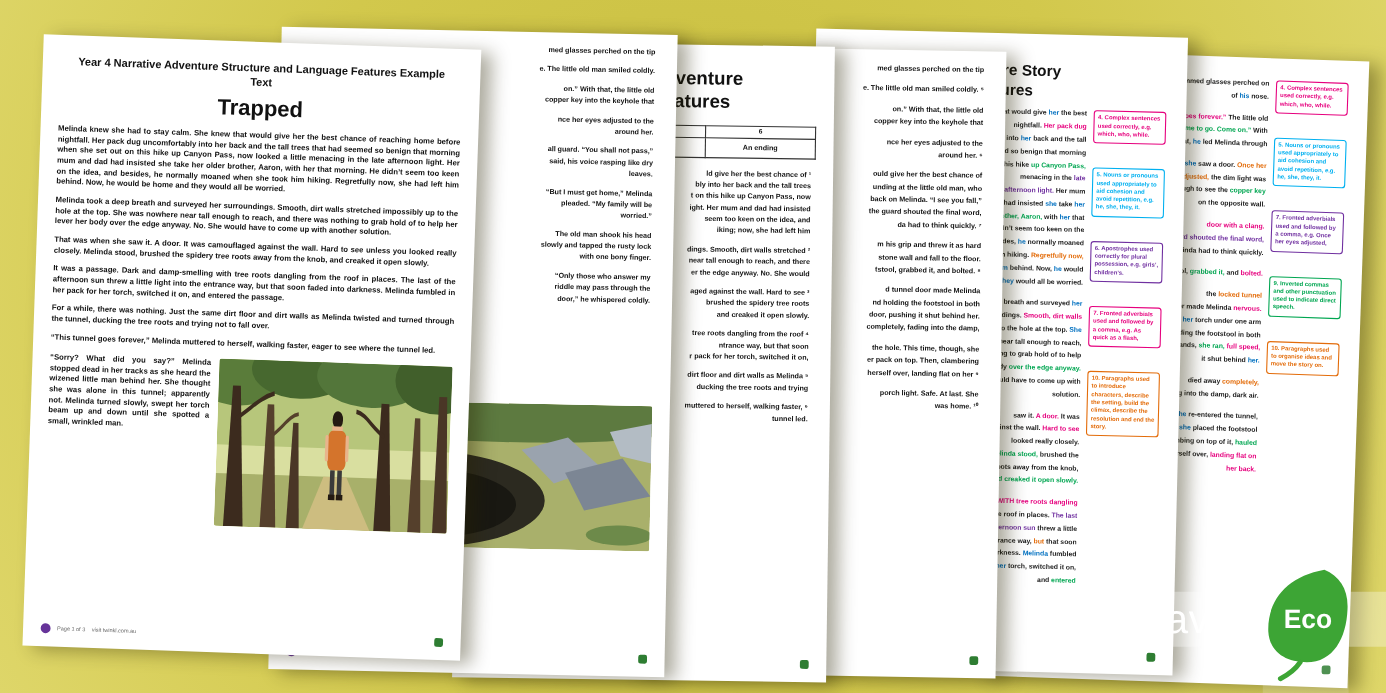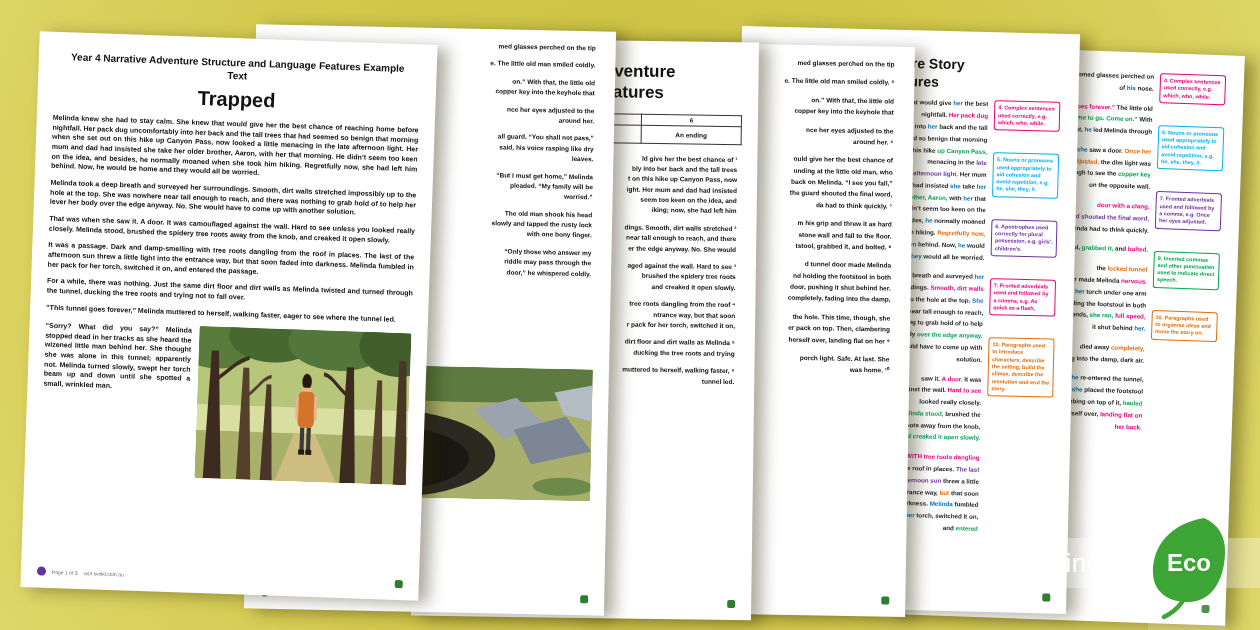--- a/index.html
+++ b/index.html
@@ -54,21 +54,21 @@
   
   .pg-footer{margin-top:auto;display:flex;align-items:center;gap:6px;font-size:5px;color:#666;padding-top:4px;}
   .logo-dot{width:9px;height:9px;border-radius:50%;background:#663399;flex:none;}
   .footer-right{margin-left:auto;display:flex;gap:4px;align-items:center;}
   .planit-dot{width:8px;height:8px;background:#2e7d32;border-radius:2px;flex:none;}
 
   
   .eco-vband{position:absolute;right:34px;bottom:0;width:78px;height:122px;background:rgba(255,255,255,0.16);z-index:85;}
   .eco-band{position:absolute;right:0;bottom:42px;height:50px;width:305px;background:rgba(255,255,255,0.32);
             border-radius:25px 0 0 25px;z-index:90;display:flex;align-items:center;}
-  .ink-label{color:#fff;font-size:26px;letter-spacing:0.5px;padding-left:26px;font-weight:400;}
+  .ink-label{color:#fff;font-size:37px;letter-spacing:0.5px;padding-left:26px;font-weight:400;}
   .eco-leaf{position:absolute;right:28px;bottom:10px;width:86px;height:104px;z-index:95;}
 </style>
 </head>
 <body>
 
 <div class="page" id="page1">
   <div class="page-inner">
     <div class="p1-header">Year 4 Narrative Adventure Structure and Language Features Example Text</div>
     <div class="p1-title">Trapped</div>
     <div class="p1-body">

